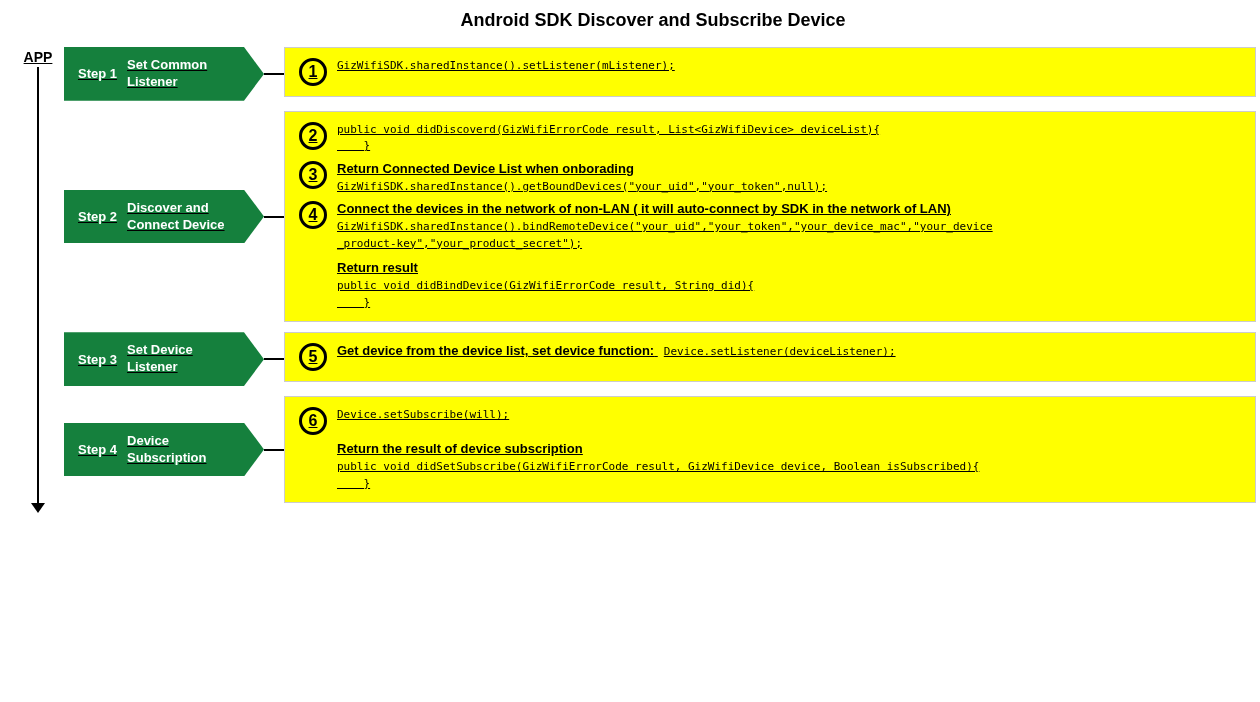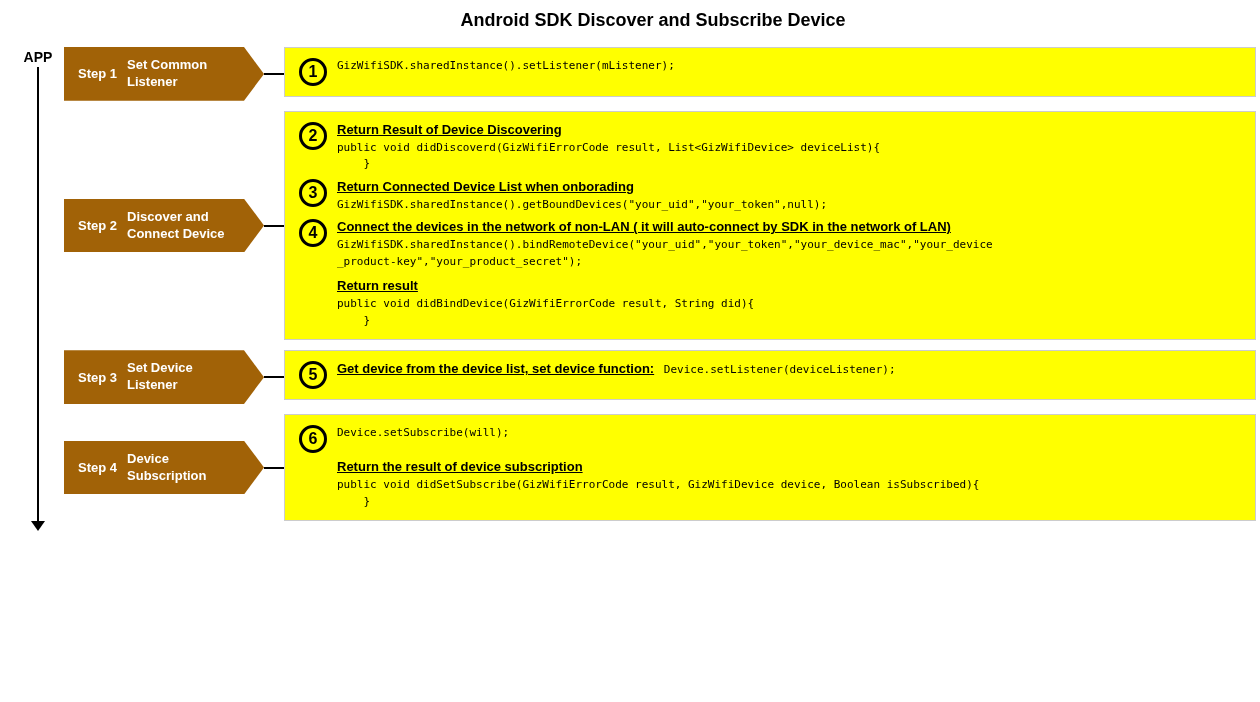--- a/index.html
+++ b/index.html
@@ -27,21 +27,21 @@
       font-weight: bold;
       margin-bottom: 16px;
       margin-left: 30px;
     }
 
     
     .step-box {
       position: relative;
       display: flex;
       align-items: center;
-      background: #a16207;
+      background: #15803d;
       color: #fff;
       font-weight: bold;
       font-size: 13px;
       padding: 10px 30px 10px 14px;
       margin-bottom: 0;
       clip-path: polygon(0 0, calc(100% - 20px) 0, 100% 50%, calc(100% - 20px) 100%, 0 100%);
       min-height: 52px;
       cursor: default;
     }
 
@@ -99,20 +99,21 @@
       font-family: monospace;
       font-size: 11px;
       line-height: 1.5;
     }
 
     
     .diagram {
       display: flex;
       flex-direction: row;
       width: 100%;
+      text-decoration: underline;
     }
 
     .diagram-left {
       display: flex;
       flex-direction: column;
       align-items: center;
       width: 36px;
       flex-shrink: 0;
     }
 
@@ -181,21 +182,20 @@
             <span class="step-label">Discover and<br>Connect Device</span>
           </div>
           <div style="width:20px; height:2px; background:#000;"></div>
         </div>
         <div style="flex:1;">
           <div class="yellow-box">
 
             <div class="numbered-item">
               <div class="circle-num">2</div>
               <div class="item-content">
-                <div class="item-title">Return Result of Device Discovering</div>
                 <div class="item-code">public void didDiscoverd(GizWifiErrorCode result, List&lt;GizWifiDevice&gt; deviceList){<br>&nbsp;&nbsp;&nbsp;&nbsp;}</div>
               </div>
             </div>
 
             <div class="numbered-item">
               <div class="circle-num">3</div>
               <div class="item-content">
                 <div class="item-title">Return Connected Device List when onborading</div>
                 <div class="item-code">GizWifiSDK.sharedInstance().getBoundDevices("your_uid","your_token",null);</div>
               </div>

